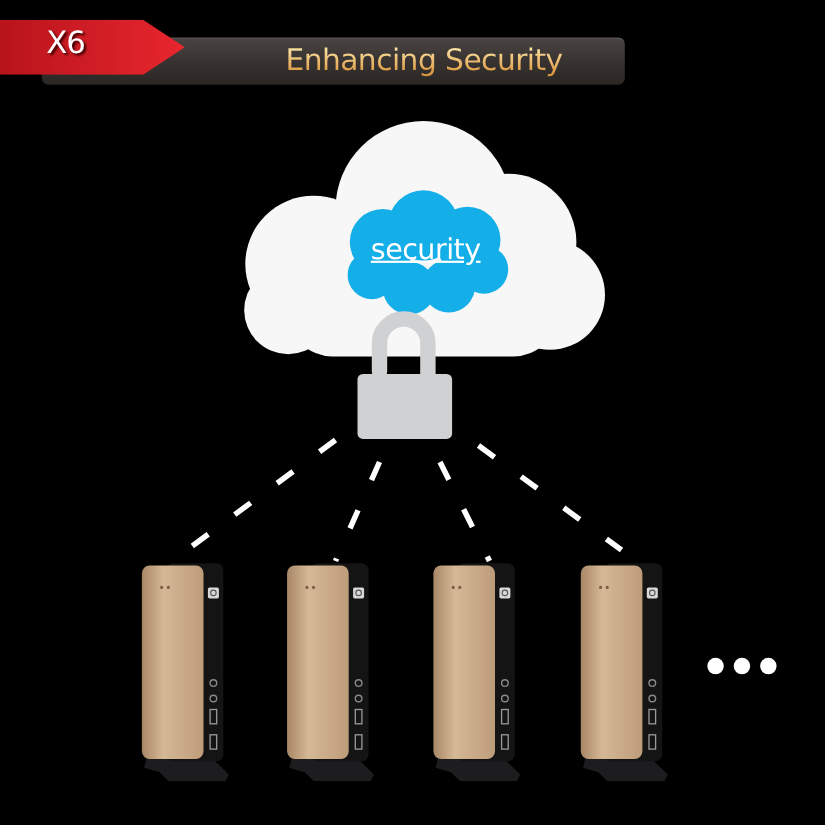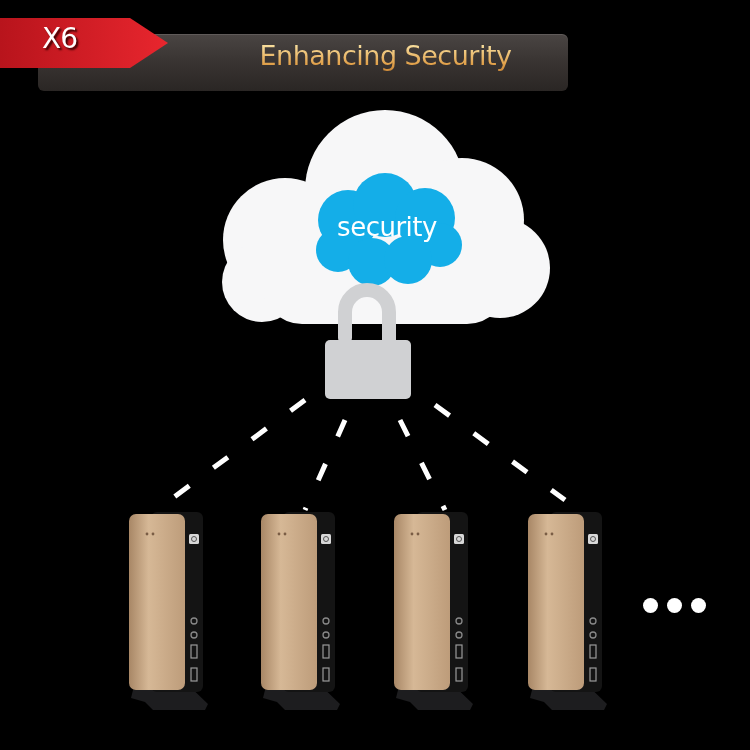--- a/index.html
+++ b/index.html
@@ -1,18 +1,18 @@
 <!DOCTYPE html>
 <html><head>
   <meta charset="utf-8">
   <style>
     html, body { margin: 0; padding: 0; background: #000; }
     body { width: 750px; height: 750px; position: relative; overflow: hidden; font-family: "DejaVu Sans", sans-serif; }
     .banner-bar {
-      position: absolute; left: 38px; top: 34px; width: 530px; height: 57px;
+      position: absolute; left: 38px; top: 34px; width: 530px; height: 43px;
       border-radius: 6px;
       background: linear-gradient(#4a4543 0%, #3a3533 45%, #2a2624 100%);
       box-shadow: inset 0 1px 0 rgba(255,255,255,0.12);
     }
     .banner-title {
       position: absolute; left: 165px; top: 0; right: 0; height: 43px;
       display: flex; align-items: center; justify-content: center;
       font-family: "DejaVu Sans", sans-serif; font-size: 27px; letter-spacing: -0.5px;
       color: #e2ab57;
       background: linear-gradient(#fbe6a8 20%, #e0a04a 70%, #b8742a 100%);
@@ -23,21 +23,21 @@
     }
     .tag svg { position: absolute; left: 0; top: 0; }
     .tag-label {
       position: absolute; left: 42px; top: 4px; font-size: 28px; color: #fff;
       font-family: "DejaVu Sans", sans-serif; letter-spacing: -1px;
       text-shadow: 2px 2px 2px #3a0000;
     }
     .scene { position: absolute; left: 0; top: 0; }
     .sec-label {
       position: absolute; left: 318px; top: 212px; width: 138px; text-align: center;
-      font-family: "DejaVu Sans", sans-serif; font-size: 26px; color: #fff; letter-spacing: -0.5px;
+      font-family: "DejaVu Sans", sans-serif; font-size: 26px; color: #fff; letter-spacing: -0.5px; text-decoration: underline;
     }
     .dots { position: absolute; left: 643px; top: 598px; display: flex; gap: 9px; }
     .dot { width: 15px; height: 15px; border-radius: 50%; background: #fff; }
   </style>
 </head>
 <body>
 
 <div class="banner-bar">
   <div class="banner-title">Enhancing Security</div>
 </div>

